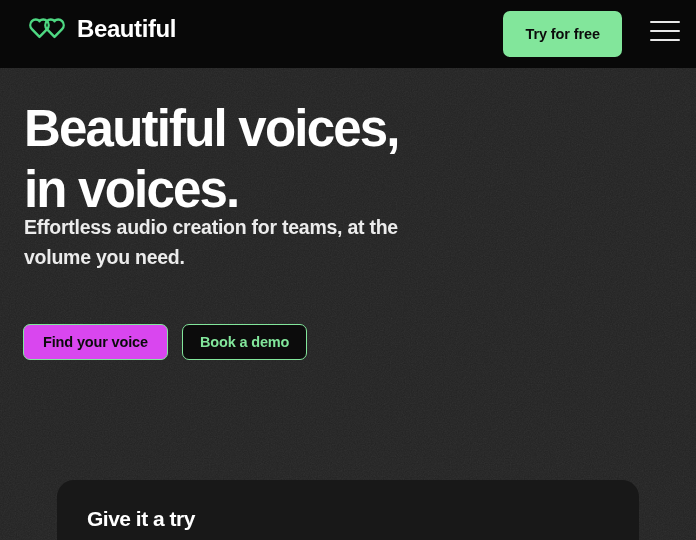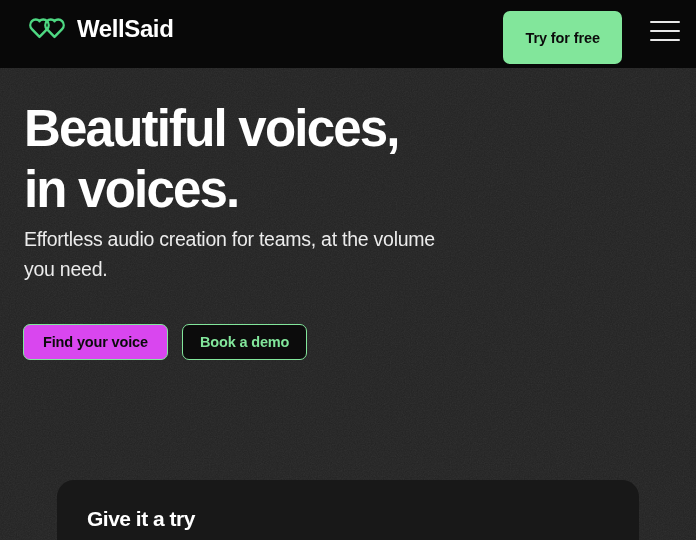--- a/index.html
+++ b/index.html
@@ -33,21 +33,21 @@
   .brand-mark { width:38px; height:22px; display:block; }
   .brand-name {
     color:#ffffff;
     font-size:24px;
     font-weight:700;
     letter-spacing:-0.4px;
     line-height:1;
   }
   .try-btn {
     position:absolute; right:74px; top:11px;
-    height:53px; padding:0 22px;
+    height:46px; padding:0 22px;
     background:#82E69B;
     color:#0b0b0b;
     border:none; border-radius:7px;
     font-family:"Liberation Sans", sans-serif;
     font-size:14.5px; font-weight:700;
     letter-spacing:-0.1px;
     cursor:pointer;
     display:flex; align-items:center; justify-content:center;
   }
   .hamburger {
@@ -79,24 +79,24 @@
   .headline {
     position:absolute; left:24px; top:30px;
     color:#ffffff;
     font-size:51px;
     font-weight:700;
     line-height:61px;
     letter-spacing:-1.8px;
     white-space:nowrap;
   }
   .subhead {
-    position:absolute; left:24px; top:156px;
+    position:absolute; left:24px; top:144px;
     color:#ececec;
     font-size:19.5px;
-    font-weight:400;
+    font-weight:700;
     line-height:30px;
     letter-spacing:-0.25px;
     width:420px;
   }
   .cta-row {
     position:absolute; left:23px; top:256px;
     display:flex; gap:14px;
   }
   .btn {
     height:36px;
@@ -142,21 +142,21 @@
 
 <div id="page">
 
   <header class="header">
 
     <a class="brand">
       <svg class="brand-mark" viewBox="0 0 38 22">
         <path d="M11.6 3.2c-2.1-2.2-5.6-2.2-7.7 0-2.1 2.2-2.1 5.7 0 7.9l7.6 7.8 7.6-7.8c2.1-2.2 2.1-5.7 0-7.9-2.1-2.2-5.6-2.2-7.7 0l.1.1z" fill="none" stroke="#4ED882" stroke-width="2.4" stroke-linejoin="round"></path>
         <path d="M26.6 3.2c-2.1-2.2-5.6-2.2-7.7 0-2.1 2.2-2.1 5.7 0 7.9l7.6 7.8 7.6-7.8c2.1-2.2 2.1-5.7 0-7.9-2.1-2.2-5.6-2.2-7.7 0l.1.1z" fill="none" stroke="#4ED882" stroke-width="2.4" stroke-linejoin="round"></path>
       </svg>
-      <span class="brand-name">WellSaid</span>
+      <span class="brand-name">Beautiful</span>
     </a>
 
     <button class="try-btn">Try for free</button>
 
     <div class="hamburger">
       <span></span>
       <span></span>
       <span></span>
     </div>
   </header>

